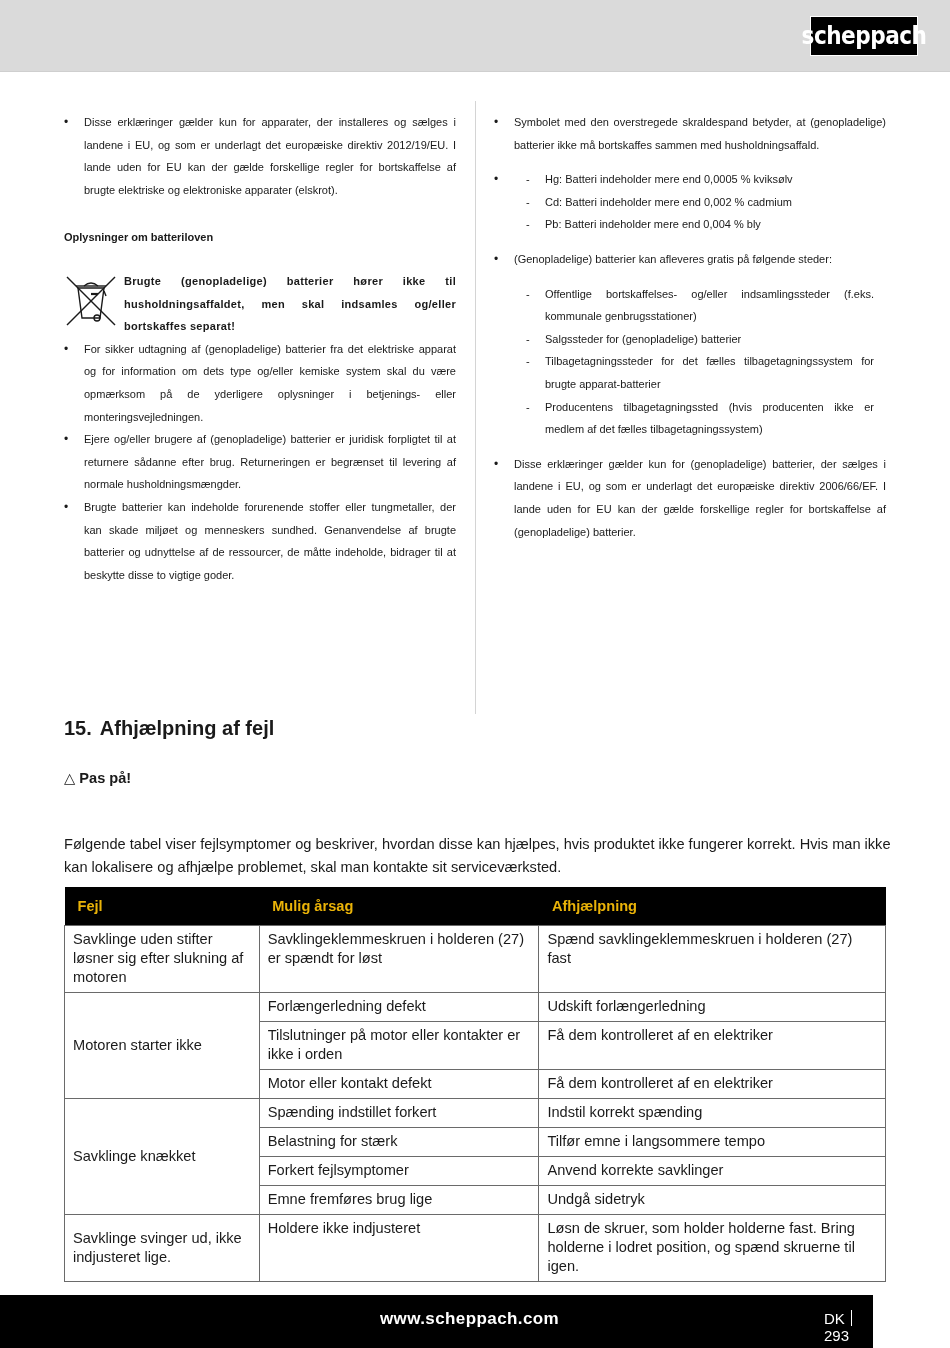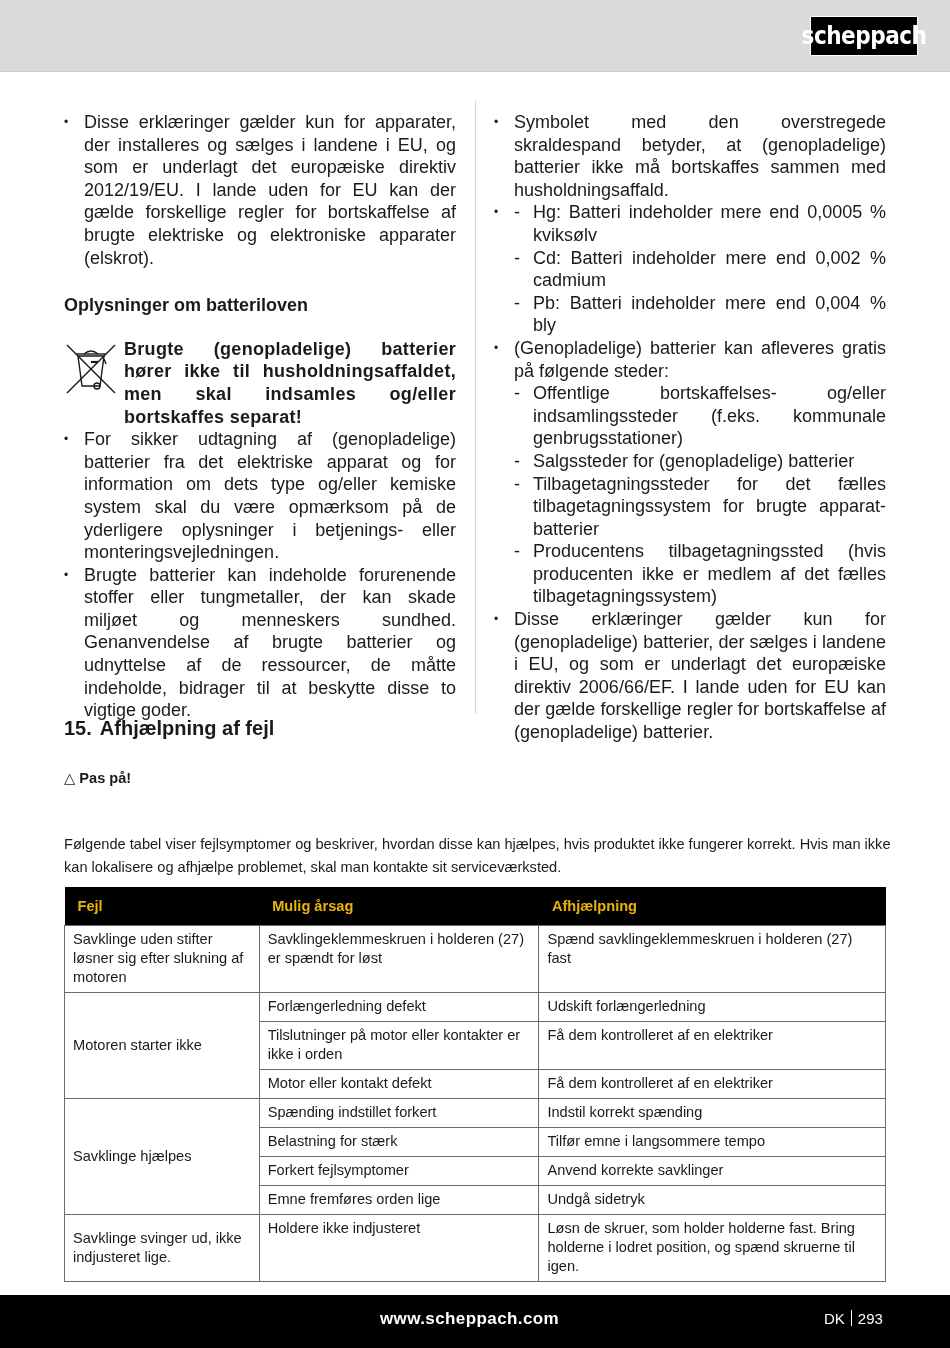--- a/index.html
+++ b/index.html
@@ -13,31 +13,31 @@
       background: #dadada; border-bottom: 1px solid #cfcfcf;
     }
     .logo {
       position: absolute; left: 810px; top: 16px; width: 108px; height: 40px;
       background: #000; color: #fff; display: flex; align-items: center; justify-content: center;
       font-family: "DejaVu Sans Condensed", "DejaVu Sans", sans-serif; font-weight: bold;
       font-size: 24px; letter-spacing: -0.5px; border: 1px solid #fff; box-sizing: border-box;
     }
     .col {
       position: absolute; top: 111px; width: 392px;
-      font-size: 18px; line-height: 22.6px; text-align: justify;
+      font-size: 11px; line-height: 22.6px; text-align: justify;
     }
     .col.left { left: 64px; }
     .col.right { left: 494px; }
     .divider {
       position: absolute; left: 475px; top: 101px; width: 1px; height: 613px; background: #d4d4d4;
     }
     ul.bul { list-style: none; margin: 0; padding: 0; }
     ul.bul > li { position: relative; padding-left: 20px; }
     ul.bul > li::before { content: "•"; position: absolute; left: 0; top: 0; font-size: 12px; }
-    ul.dash { list-style: none; margin: 0; padding: 0; }
+    ul.dash { list-style: none; margin: 12px; padding: 0; }
     ul.dash > li { position: relative; padding-left: 19px; }
     ul.dash > li::before { content: "-"; position: absolute; left: 0; top: 0; }
     .subhead { font-weight: bold; margin: 25px 0 21px 0; text-align: left; }
     .warnblock { position: relative; padding-left: 60px; font-weight: bold; letter-spacing: 0.3px; }
     .warnblock .bin { position: absolute; left: 0; top: 4px; width: 54px; height: 54px; }
     .section-title {
       position: absolute; left: 64px; top: 717px; font-size: 20px; font-weight: bold;
       font-family: "Liberation Sans Narrow", "Liberation Sans", sans-serif;
     }
     .section-title .num { margin-right: 8px; }
@@ -50,21 +50,21 @@
     table.tbl th {
       background: #000; color: #eab308; text-align: left; font-weight: bold;
       padding: 10px 9px 9px 13px; height: 19px;
     }
     table.tbl td {
       border: 1px solid #6a6a6a; padding: 4px 8px 5px 8px; vertical-align: top;
     }
     table.tbl td.mid { vertical-align: middle; }
     table.tbl tr.r1 td { height: 56px; }
     .footer {
-      position: absolute; left: 0; top: 1295px; width: 950px; height: 53px; background: #000; color: #fff;
+      position: absolute; left: 0; top: 1295px; width: 873px; height: 53px; background: #000; color: #fff;
     }
     .footer .url { position: absolute; left: 380px; top: 14px; font-size: 17px; font-weight: bold; letter-spacing: 0.4px; }
     .footer .pg { position: absolute; left: 824px; top: 15px; font-size: 15px; }
     .footer .pg .sep { display: inline-block; width: 1px; height: 16px; background: #fff; margin: 0 6px; vertical-align: -2px; }
   </style>
 </head>
 <body>
 
 <div class="topbar">
   <div class="logo">scheppach</div>
@@ -87,20 +87,21 @@
         <path d="M20 12 Q27 6 34 12"></path>
         <line x1="27" y1="20" x2="34" y2="20" stroke-width="2.2"></line>
         <circle cx="33" cy="44" r="3"></circle>
         <line x1="40" y1="17" x2="42" y2="22"></line>
       </g>
     </svg>
     <span>Brugte (genopladelige) batterier hører ikke til husholdningsaffaldet, men skal indsamles og/eller bortskaffes separat!</span>
   </div>
   <ul class="bul">
     <li>For sikker udtagning af (genopladelige) batterier fra det elektriske apparat og for information om dets type og/eller kemiske system skal du være opmærksom på de yderligere oplysninger i betjenings- eller monteringsvejledningen.</li>
+    <li>Ejere og/eller brugere af (genopladelige) batterier er juridisk forpligtet til at returnere sådanne efter brug. Returneringen er begrænset til levering af normale husholdningsmængder.</li>
     <li>Brugte batterier kan indeholde forurenende stoffer eller tungmetaller, der kan skade miljøet og menneskers sundhed. Genanvendelse af brugte batterier og udnyttelse af de ressourcer, de måtte indeholde, bidrager til at beskytte disse to vigtige goder.</li>
   </ul>
 </div>
 
 <div class="col right">
   <ul class="bul">
     <li>Symbolet med den overstregede skraldespand betyder, at (genopladelige) batterier ikke må bortskaffes sammen med husholdningsaffald.</li>
     <li>
       <ul class="dash">
         <li>Hg: Batteri indeholder mere end 0,0005 % kviksølv</li>
@@ -160,34 +161,34 @@
     </tr>
     <tr>
       <td>Tilslutninger på motor eller kontakter er ikke i orden</td>
       <td>Få dem kontrolleret af en elektriker</td>
     </tr>
     <tr>
       <td>Motor eller kontakt defekt</td>
       <td>Få dem kontrolleret af en elektriker</td>
     </tr>
     <tr>
-      <td class="mid" rowspan="4">Savklinge hjælpes</td>
+      <td class="mid" rowspan="4">Savklinge knækket</td>
       <td>Spænding indstillet forkert</td>
       <td>Indstil korrekt spænding</td>
     </tr>
     <tr>
       <td>Belastning for stærk</td>
       <td>Tilfør emne i langsommere tempo</td>
     </tr>
     <tr>
       <td>Forkert fejlsymptomer</td>
       <td>Anvend korrekte savklinger</td>
     </tr>
     <tr>
-      <td>Emne fremføres orden lige</td>
+      <td>Emne fremføres brug lige</td>
       <td>Undgå sidetryk</td>
     </tr>
     <tr>
       <td class="mid">Savklinge svinger ud, ikke indjusteret lige.</td>
       <td>Holdere ikke indjusteret</td>
       <td>Løsn de skruer, som holder holderne fast. Bring holderne i lodret position, og spænd skruerne til igen.</td>
     </tr>
   </tbody>
 </table>
 

